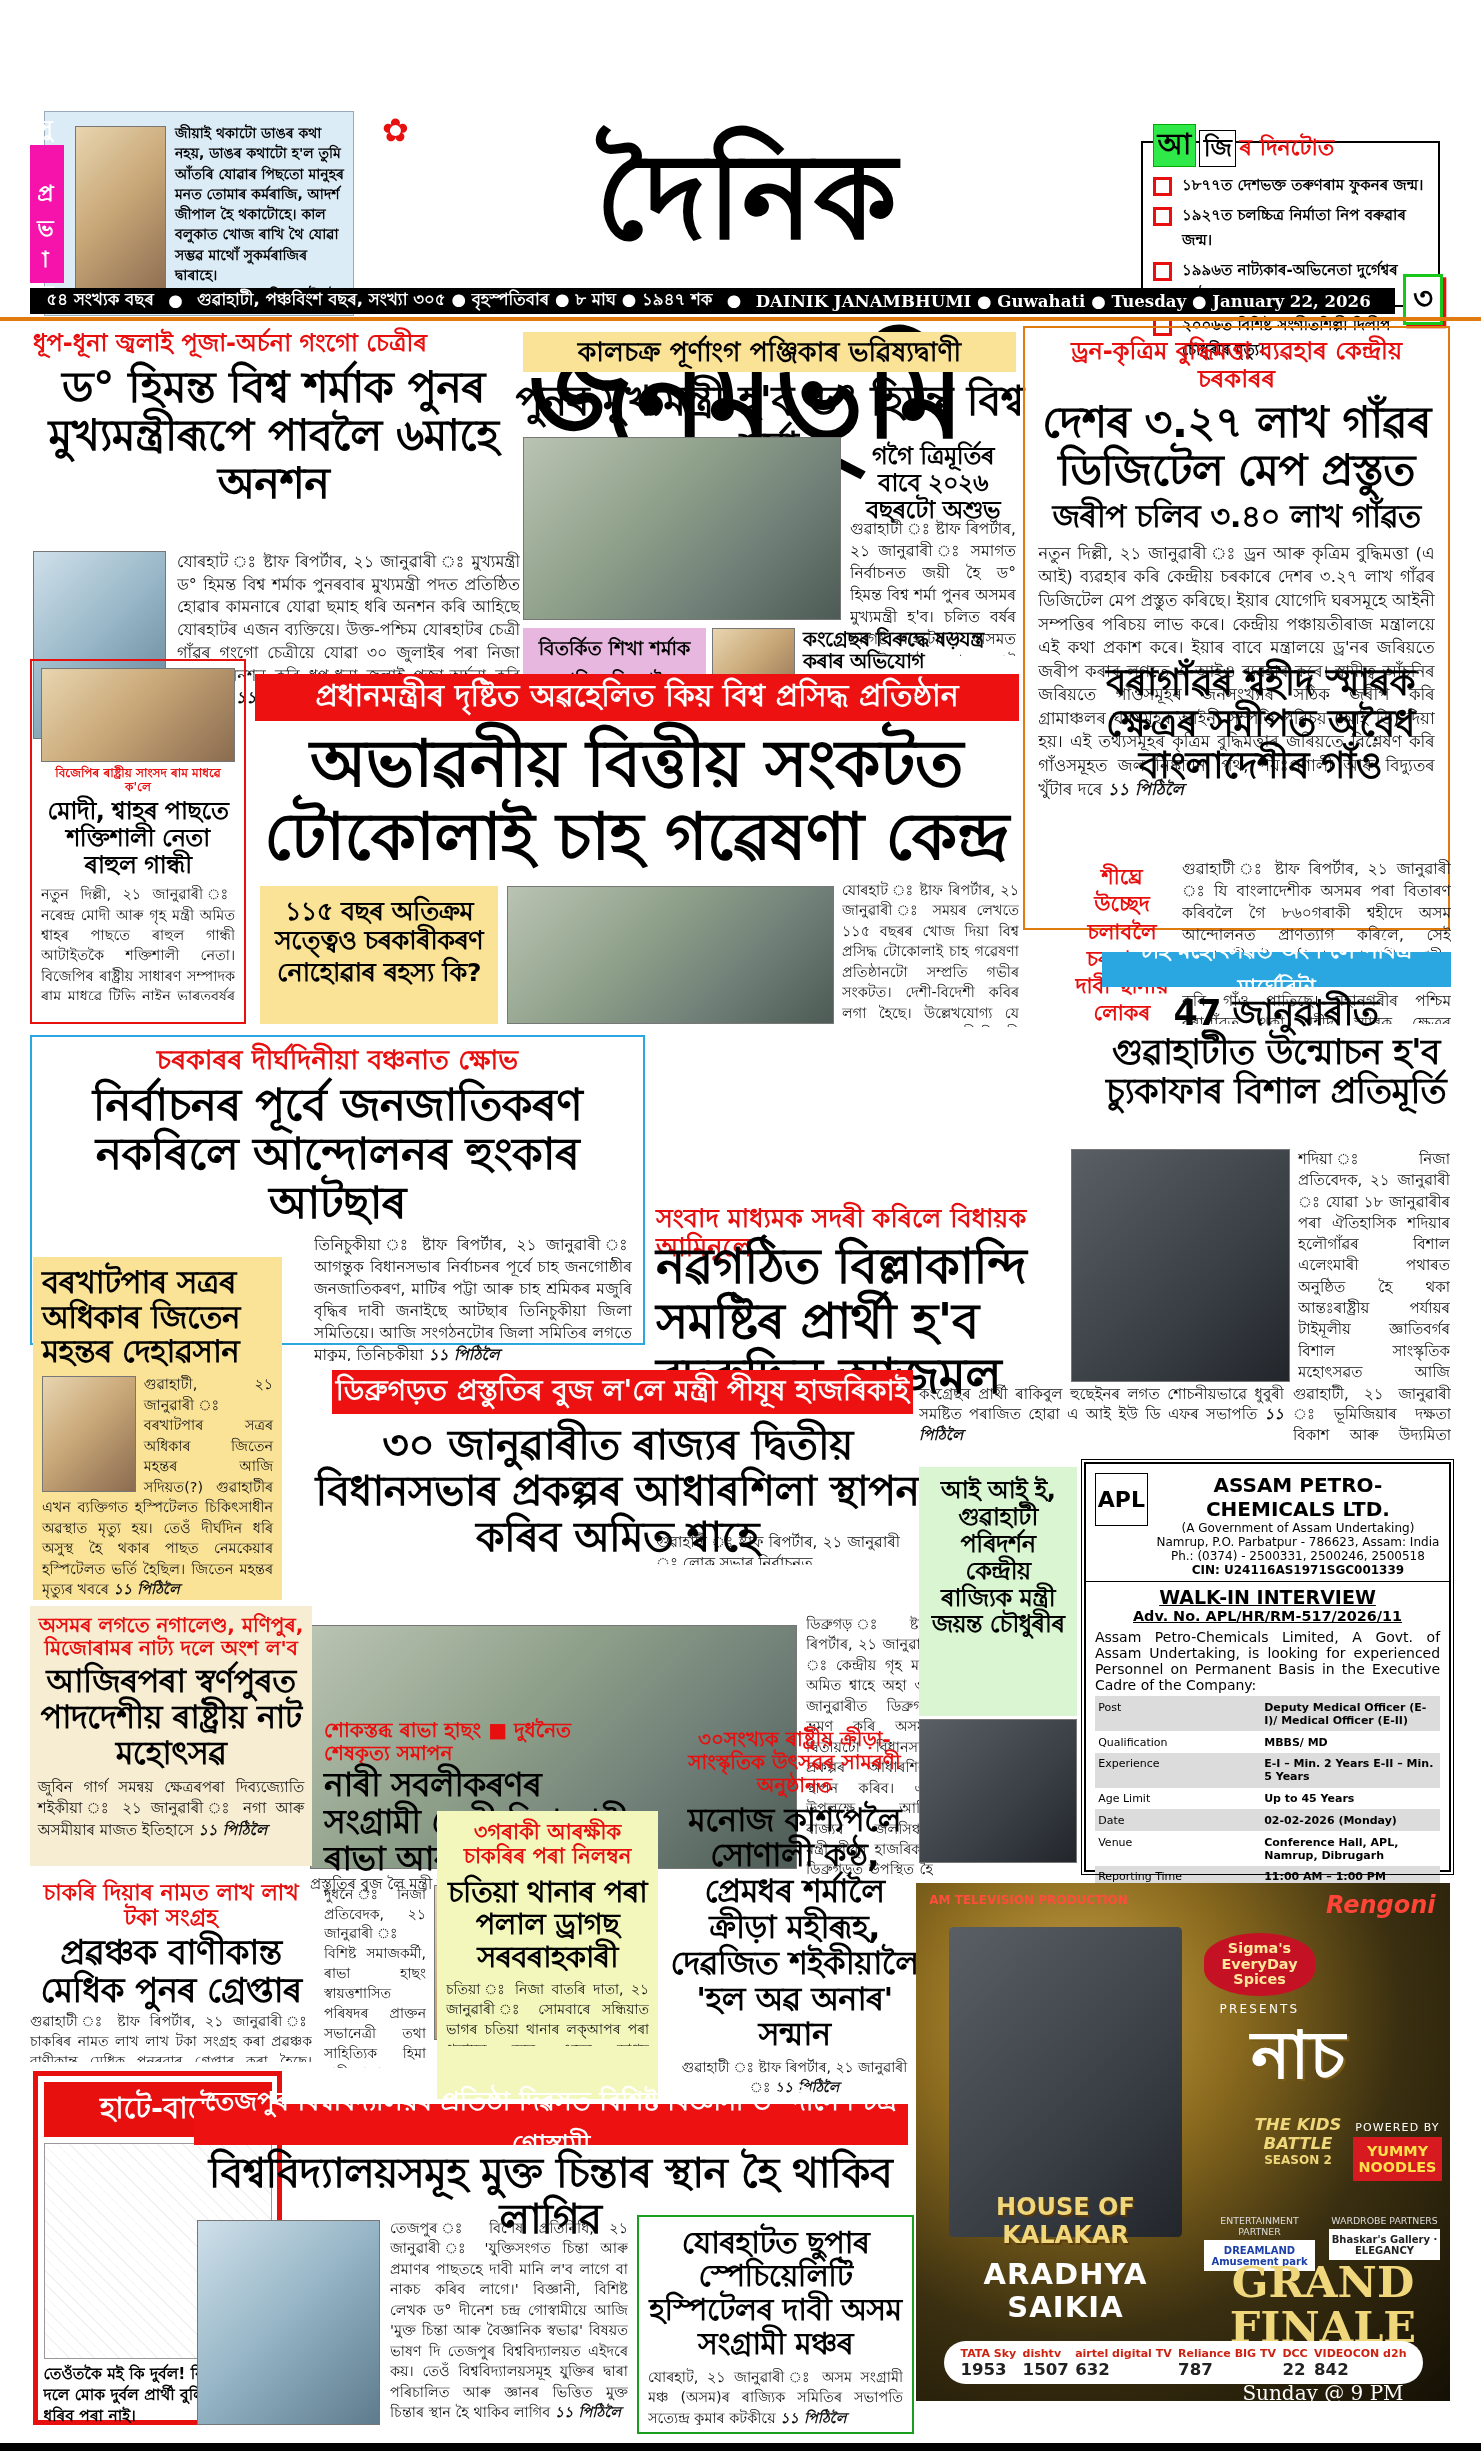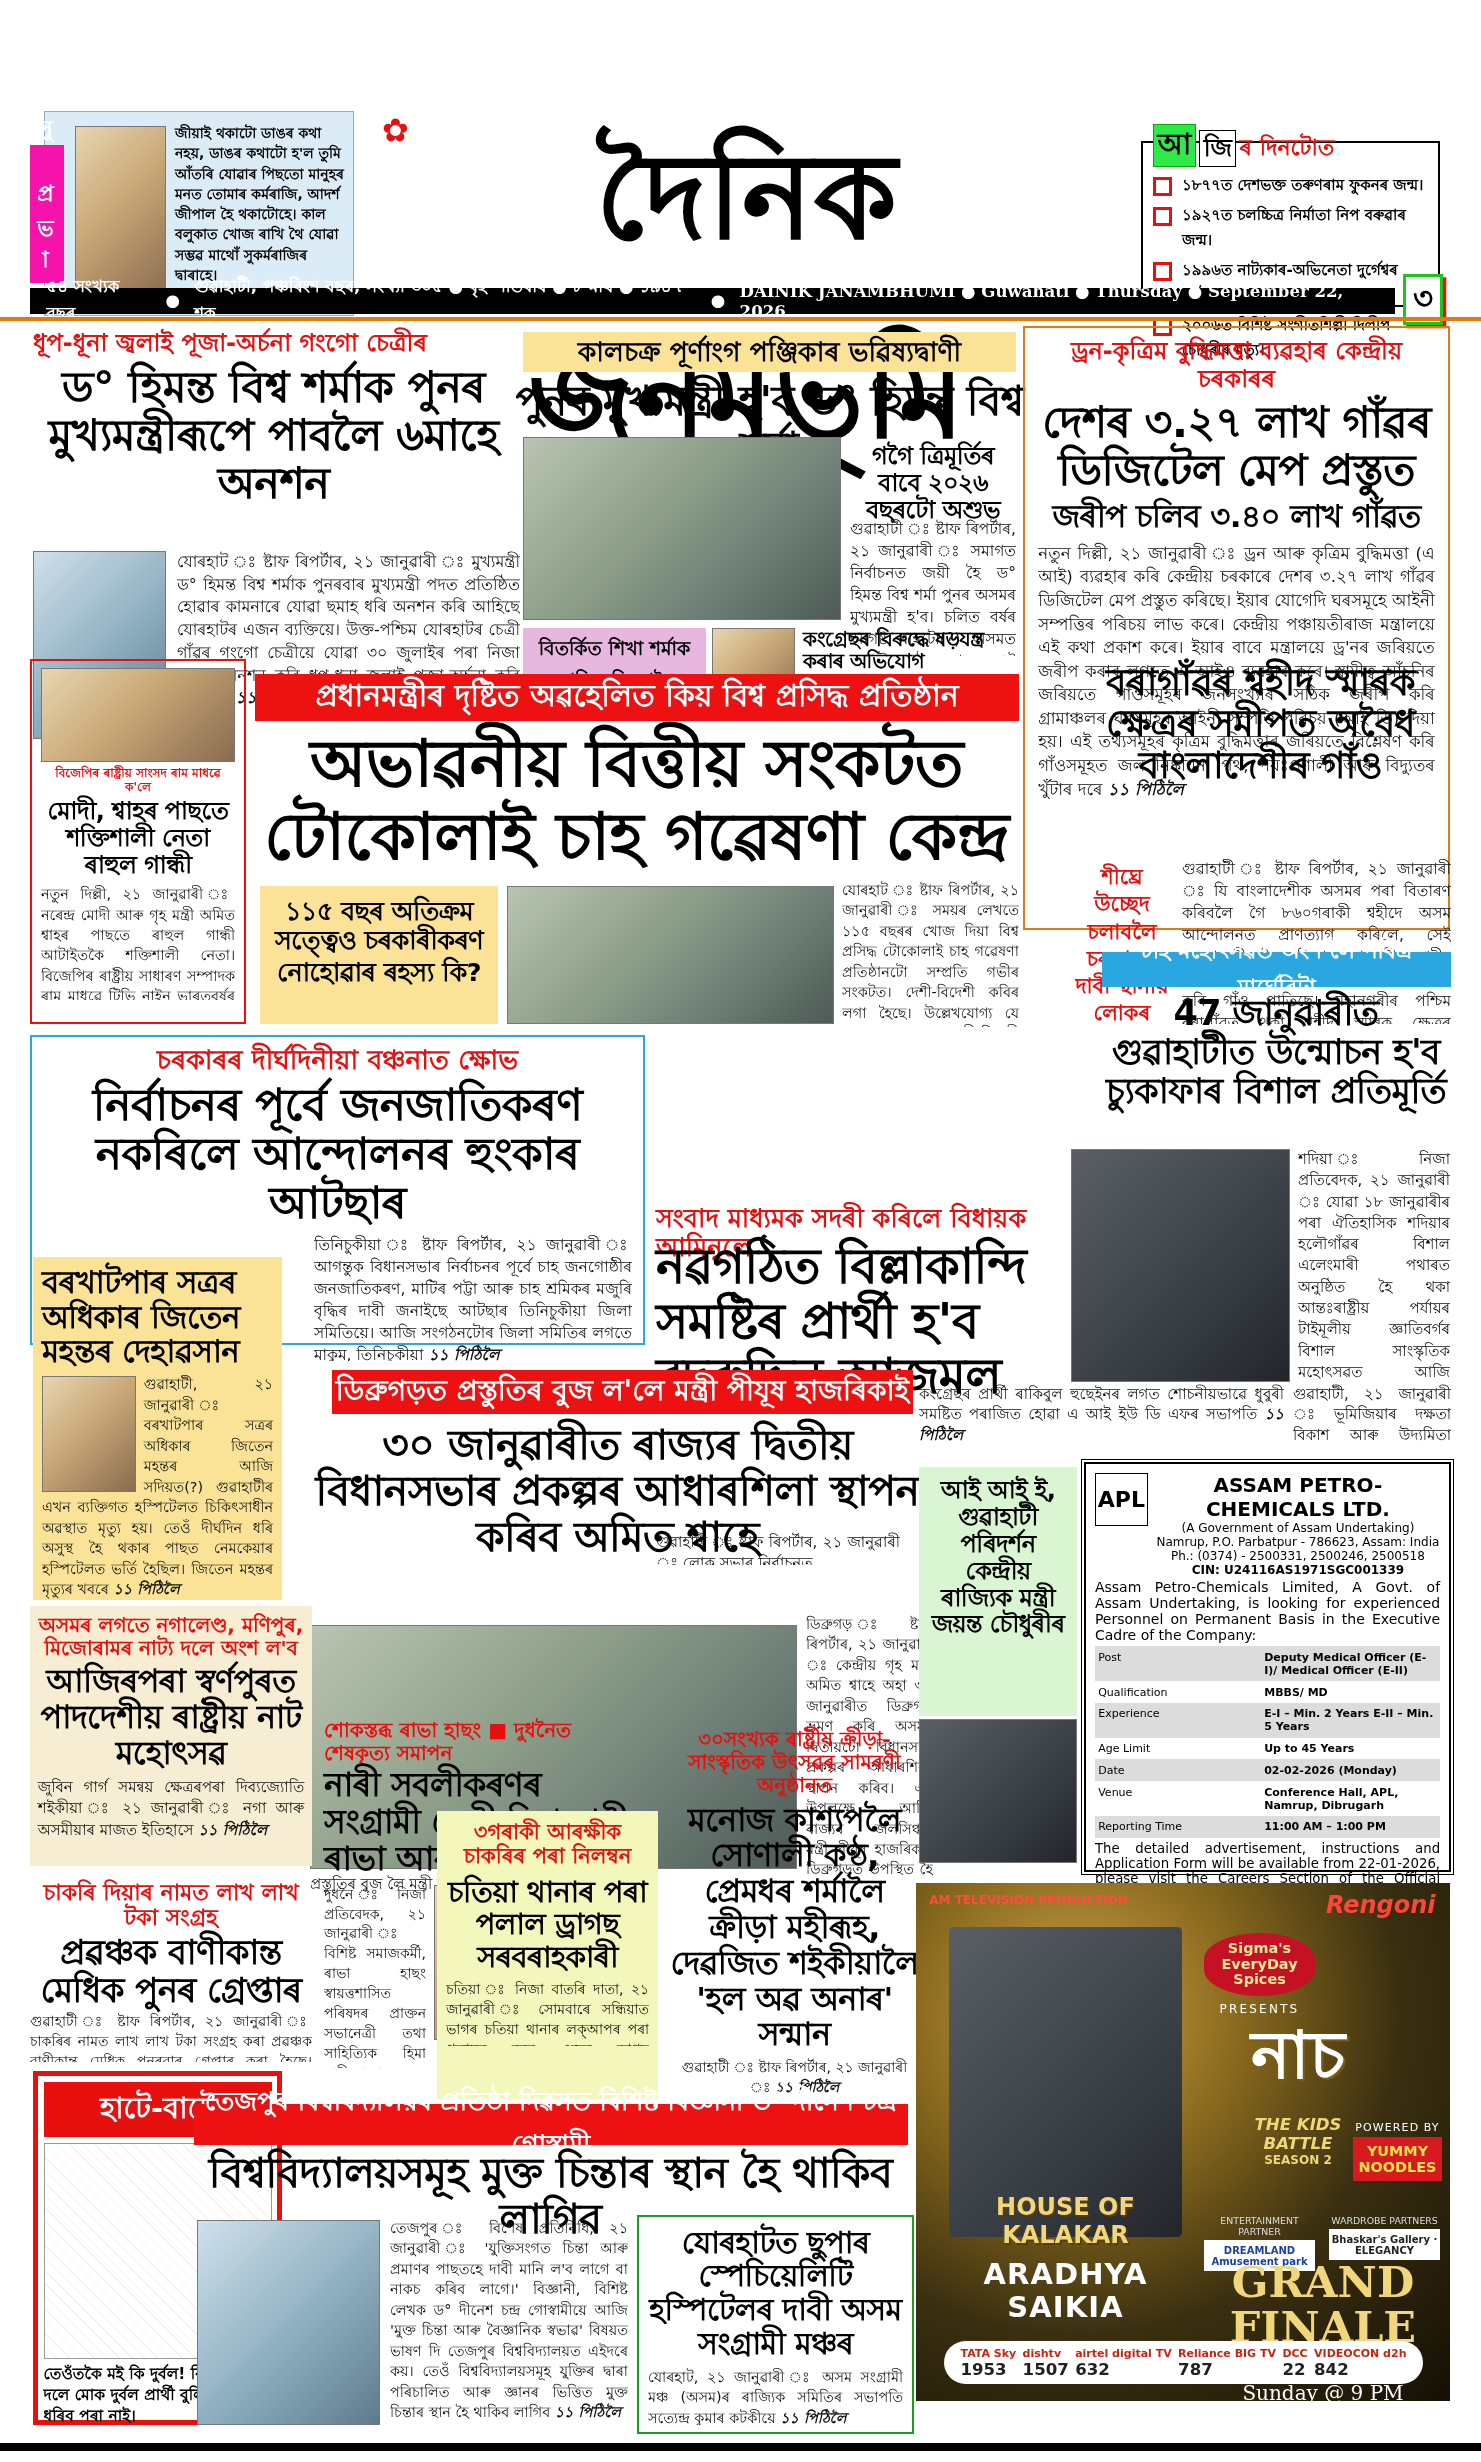--- a/index.html
+++ b/index.html
@@ -108,21 +108,21 @@
         <span class="checkbox"></span>
         <span>২০০৬ত বিশিষ্ট সংগীতশিল্পী দিলীপ চৌধুৰীৰ মৃত্যু।</span>
       </div>
   </div>
 
   <div class="abs dateline" style="left:30px;top:288px;width:1365px;height:25.5px;padding:0 16.6px;font-size:16.6px;font-weight:bold;gap:14.4px;">
     <span>৫৪ সংখ্যক বছৰ</span>
     <span style="color:#fff;">●</span>
     <span>গুৱাহাটী, পঞ্চবিংশ বছৰ, সংখ্যা ৩০৫ ● বৃহস্পতিবাৰ ● ৮ মাঘ ● ১৯৪৭ শক</span>
     <span style="color:#fff;">●</span>
-    <span class="hl-serif">DAINIK JANAMBHUMI ● Guwahati ● Thursday ● September 22, 2026</span>
+    <span class="hl-serif">DAINIK JANAMBHUMI ● Guwahati ● Tuesday ● January 22, 2026</span>
   </div>
   <div class="abs pagenum" style="left:1403px;top:274px;width:40px;height:51px;font-size:31px;">৩</div>
   <div class="abs rule-orange" style="left:0;top:317px;width:1481px;height:4.4px;"></div>
 
   <div class="abs kicker-red" style="left:33px;top:330px;width:487px;font-size:24px;">ধূপ-ধূনা জ্বলাই পূজা-অৰ্চনা গংগো চেত্ৰীৰ</div>
   <div class="abs hl center" style="left:30px;top:363px;width:487px;font-size:43px;">ড° হিমন্ত বিশ্ব শৰ্মাক পুনৰ মুখ্যমন্ত্ৰীৰূপে পাবলৈ ৬মাহে অনশন</div>
   <div class="abs photo cool" style="left:33px;top:551px;width:133px;height:188px;"></div>
   <div class="abs body-txt" style="left:177px;top:551px;width:343px;height:188px;font-size:16px;overflow:hidden;">
     <span>যোৰহাট ঃ ষ্টাফ ৰিপৰ্টাৰ, ২১ জানুৱাৰী ঃ মুখ্যমন্ত্ৰী ড° হিমন্ত বিশ্ব শৰ্মাক পুনৰবাৰ মুখ্যমন্ত্ৰী পদত প্ৰতিষ্ঠিত হোৱাৰ কামনাৰে যোৱা ছমাহ ধৰি অনশন কৰি আহিছে যোৰহাটৰ এজন ব্যক্তিয়ে। উক্ত-পশ্চিম যোৰহাটৰ চেত্ৰী গাঁৱৰ গংগো চেত্ৰীয়ে যোৱা ৩০ জুলাইৰ পৰা নিজা গৃহতে অনশন কৰি ধূপ-ধূনা জ্বলাই পূজা-অৰ্চনা কৰি আহিছে।</span> <span class="cont">১১ পিঠিলৈ</span>
   </div>
@@ -226,20 +226,24 @@
     <div style="display:flex;gap:7.8px;padding:8.9px 8.9px 0 8.9px;align-items:flex-start;">
       <div style="border:1.7px solid #000;width:53px;height:53px;display:flex;align-items:center;justify-content:center;font-weight:bold;font-size:22px;">APL</div>
       <div style="flex:1;text-align:center;">
         <div style="font-weight:bold;font-size:20px;">ASSAM PETRO-CHEMICALS LTD.</div>
         <div style="font-size:12px;">(A Government of Assam Undertaking)</div>
         <div style="font-size:12px;">Namrup, P.O. Parbatpur - 786623, Assam: India</div>
         <div style="font-size:12px;">Ph.: (0374) - 2500331, 2500246, 2500518</div>
         <div style="font-size:12px;font-weight:bold;">CIN: U24116AS1971SGC001339</div>
       </div>
     </div>
+    <div style="border-top:1.7px solid #000;margin-top:4.4px;padding:3.3px 8.9px;text-align:center;">
+      <div style="font-weight:bold;font-size:19px;text-decoration:underline;">WALK-IN INTERVIEW</div>
+      <div style="font-weight:bold;font-size:14.4px;text-decoration:underline;">Adv. No. APL/HR/RM-517/2026/11</div>
+    </div>
     <div style="font-size:14px;text-align:justify;padding:2.2px 8.9px;">Assam Petro-Chemicals Limited, A Govt. of Assam Undertaking, is looking for experienced Personnel on Permanent Basis in the Executive Cadre of the Company:</div>
     <div style="padding:1.1px 8.9px;">
       <div class="apl-row">
           <span class="lab">Post</span>
           <span class="val">Deputy Medical Officer (E-I)/ Medical Officer (E-II)</span>
         </div>
       <div class="apl-row">
           <span class="lab">Qualification</span>
           <span class="val">MBBS/ MD</span>
         </div>

